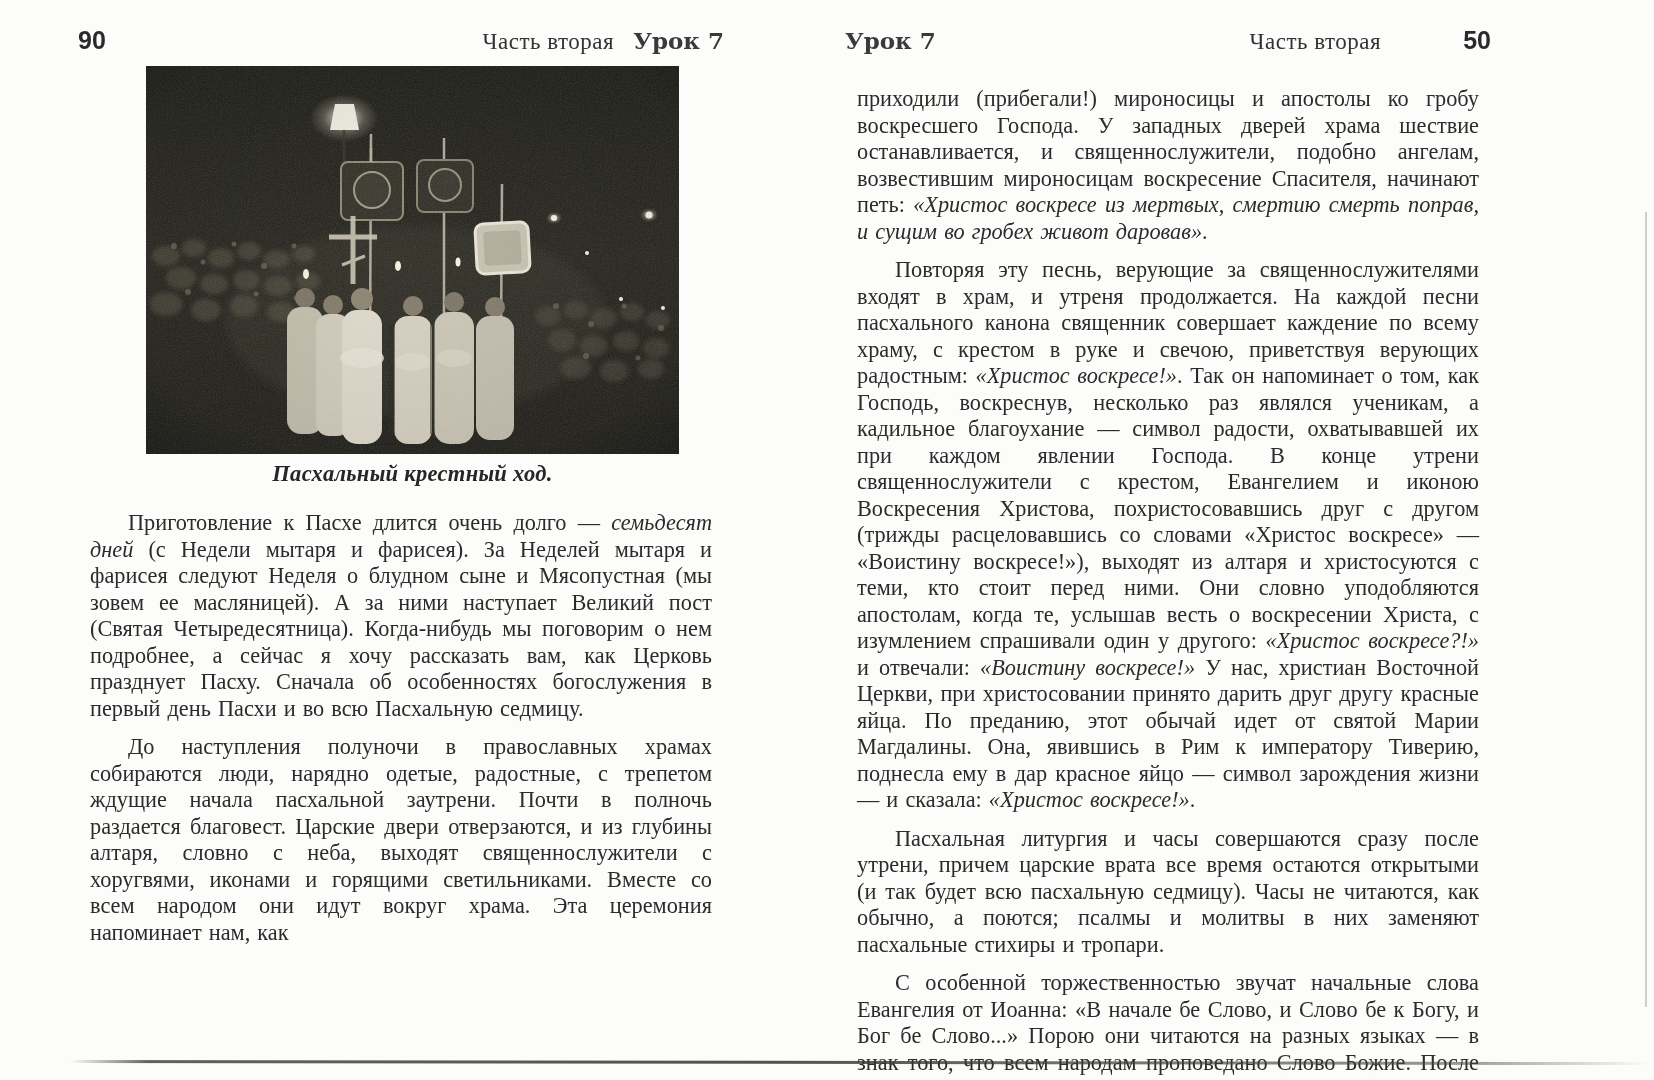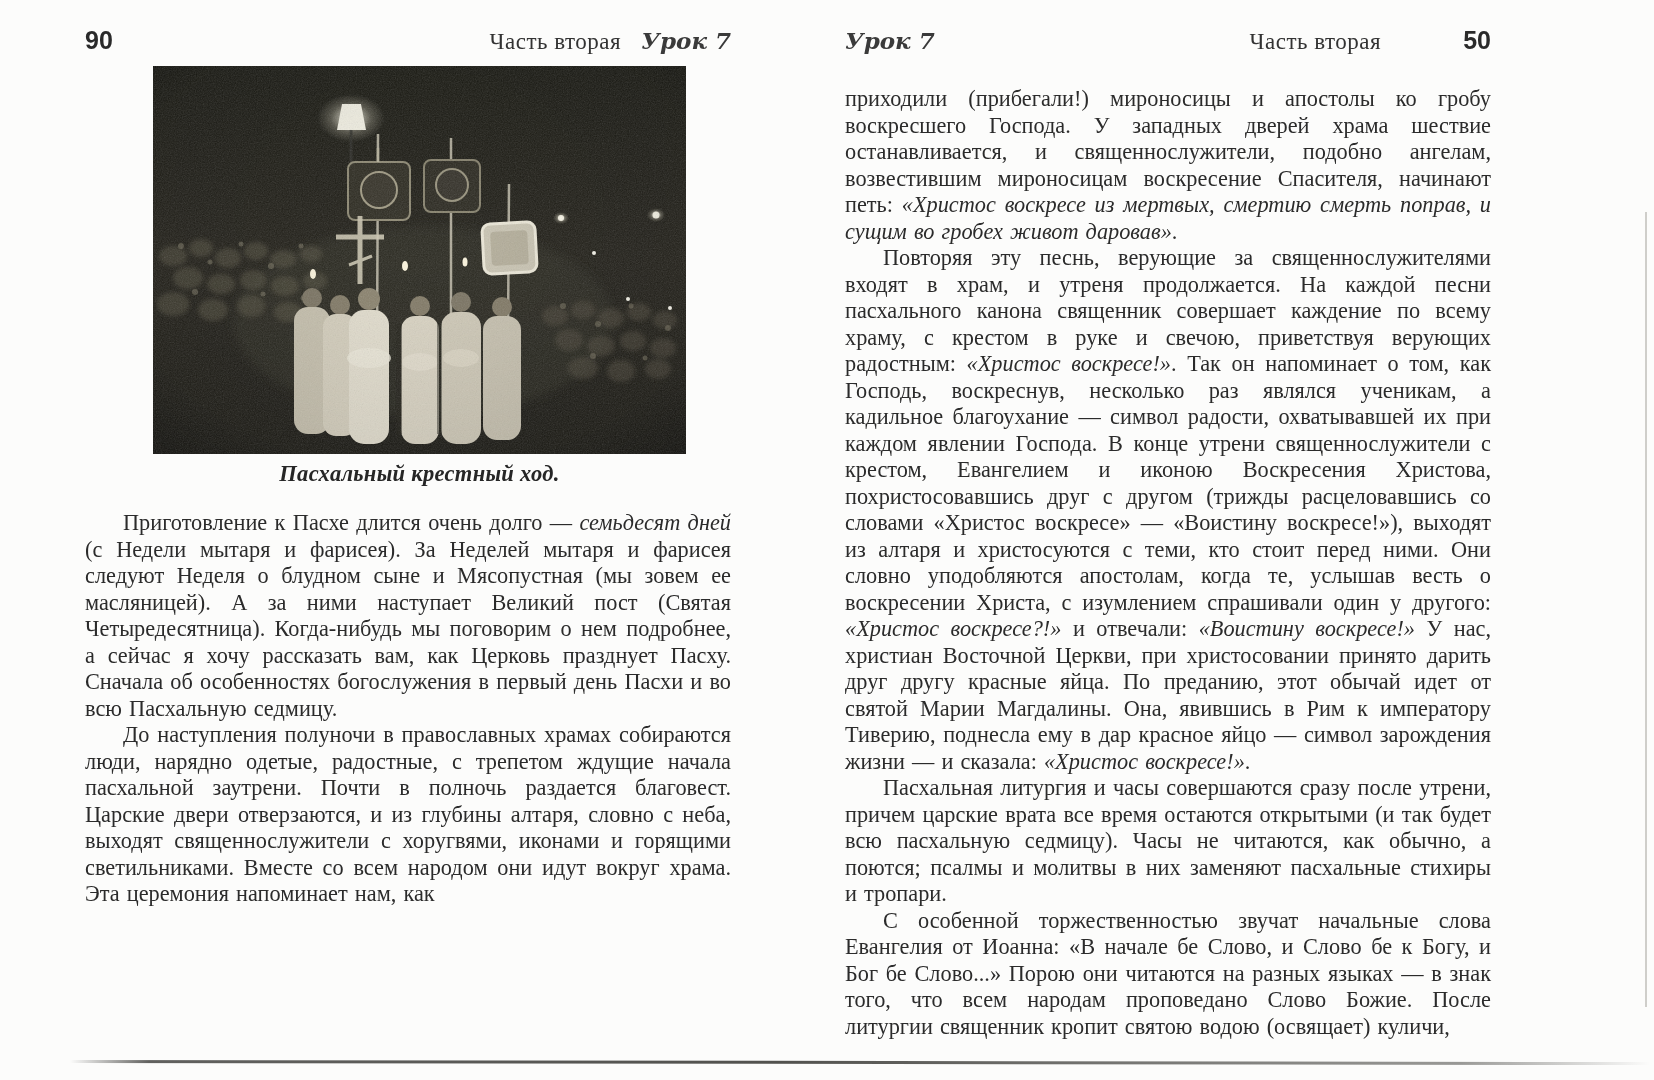--- a/index.html
+++ b/index.html
@@ -4,48 +4,48 @@
 <style>
   html, body { margin:0; padding:0; }
   body {
     width:1654px; height:1080px; position:relative; overflow:hidden;
     background:#fcfcfb;
     font-family:"Liberation Serif", serif;
     color:#2b2b2b;
     -webkit-font-smoothing:antialiased;
   }
   .page { position:absolute; top:26px; width:646px; }
-  .page-left  { left:85px; }
+  .page-left  { left:78px; }
   .page-right { left:845px; }
 
   .running-head {
     display:flex; align-items:baseline; height:34px;
     font-size:23px; color:#333;
   }
   .running-head .cell-l { width:110px; text-align:left; }
   .running-head .cell-c { flex:1; text-align:right; letter-spacing:0.5px; }
   .running-head .cell-r { width:110px; text-align:right; }
   .pagenum { font-family:"Liberation Sans", sans-serif; font-weight:bold; font-size:25px; color:#2a2a2a; }
-  .lesson  { font-family:"DejaVu Serif", serif; font-style:italic; font-weight:bold; font-size:23px; color:#3a3a3a; }
+  .lesson  { font-family:"DejaVu Serif", serif; font-weight:bold; font-size:23px; color:#3a3a3a; }
 
   .photo-wrap { margin-left:68px; margin-top:6px; width:533px; line-height:0; }
   .photo-wrap svg { display:block; }
 
   .caption {
     margin-left:68px; width:533px; margin-top:7px;
     text-align:center;
     font-family:Liberation Serif, serif;
     font-style:italic; font-weight:bold;
     font-size:22.5px; color:#262626; letter-spacing:0.3px;
   }
 
   .body-text { margin-top:23px; }
   .page-right .body-text { margin-top:26px; }
   .para {
-    margin:0; text-align:justify;
+    margin:12px; text-align:justify;
     font-size:22.3px; line-height:26.5px;
     word-spacing:1.5px; color:#2b2b2b;
   }
   .para.indent { text-indent:38px; }
   .para em { font-style:italic; }
 
   .scan-bottom {
     position:absolute; left:70px; top:1061px; width:1580px; height:3px;
     transform:rotate(0.08deg);
     background:linear-gradient(90deg,

